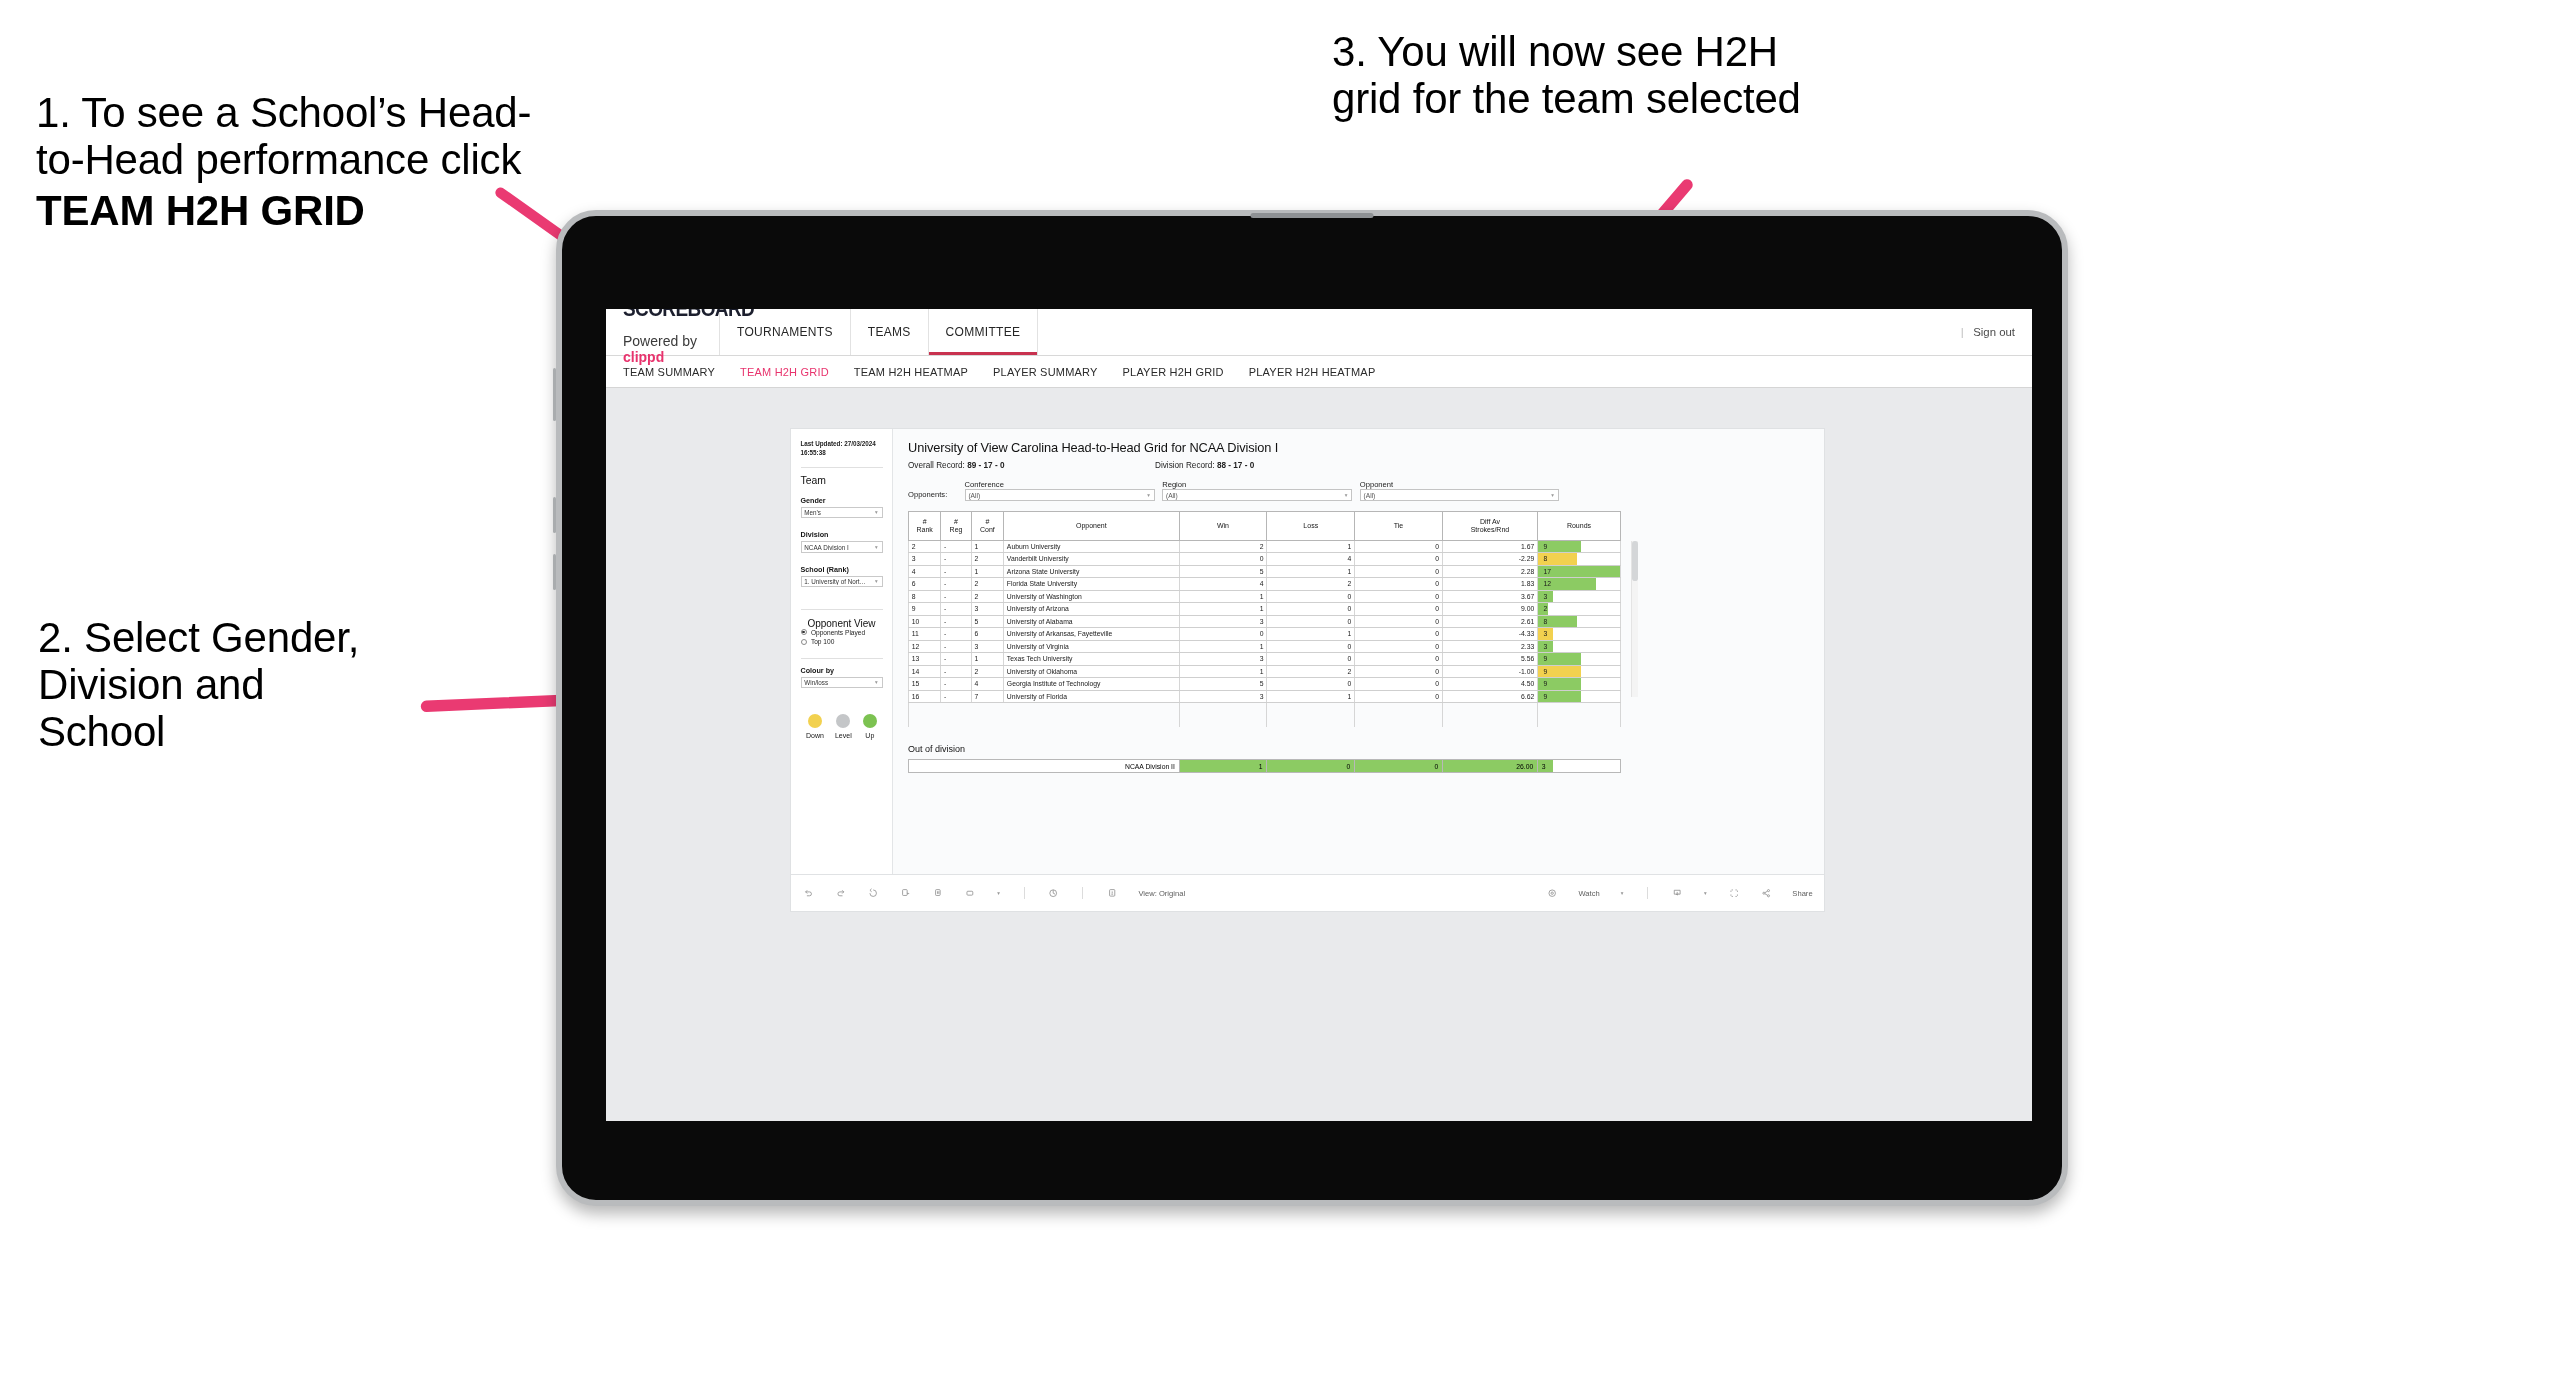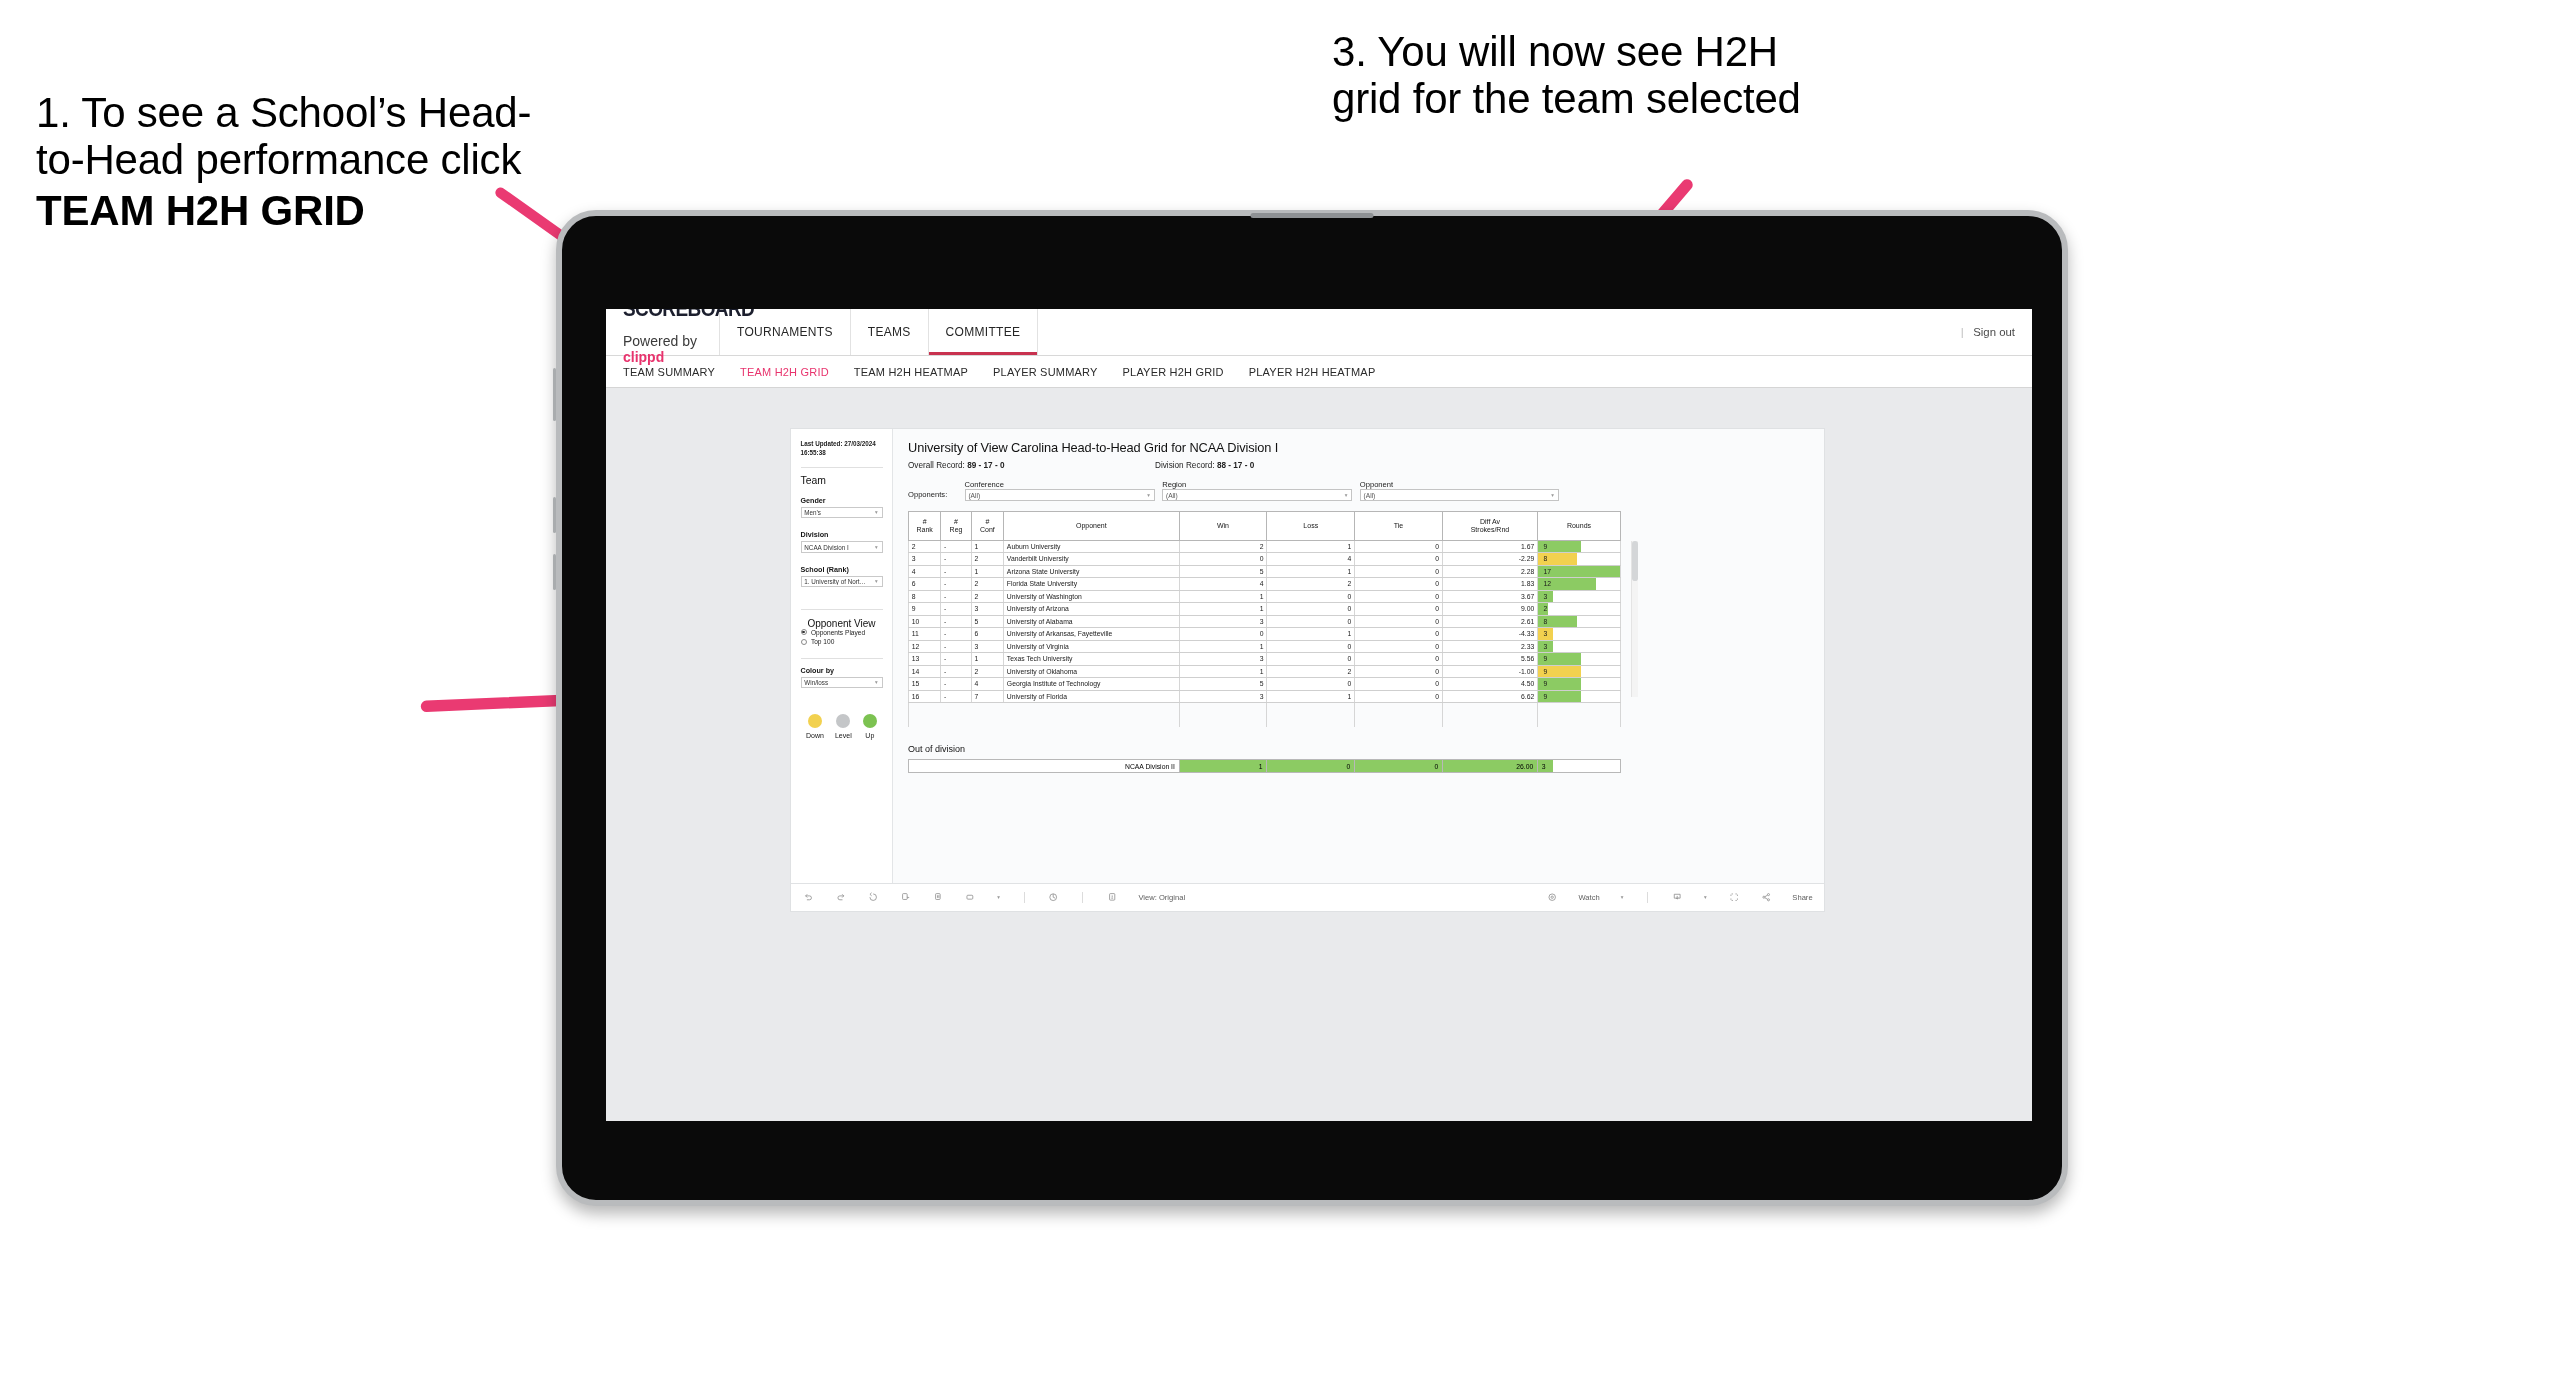--- a/index.html
+++ b/index.html
@@ -201,39 +201,42 @@
     background: #fff; vertical-align: middle;
   }
   table.ood td.lbl { text-align: right; }
   table.ood td.fill-up { background: #8ccb63; }
   table.ood td.rounds { position: relative; padding: 0; background: #fff; }
   table.ood td.rounds .bar { position: absolute; left: 0; top: 0; bottom: 0; background: #8ccb63; }
   table.ood td.rounds .val { position: relative; padding-left: 3.8px; }
 
   
   .wb-toolbar {
-    height: 28px; background: #fff; border-top: 0.9px solid #e0e2e4;
+    height: 37px; background: #fff; border-top: 0.9px solid #e0e2e4;
     display: flex; align-items: center; padding: 0 11.4px; gap: 20px;
     font-size: 7.6px; color: #767676;
   }
   .wb-toolbar .ic { width: 12.3px; height: 12.3px; display: inline-flex; align-items: center; justify-content: center; }
   .wb-toolbar .divider { width: 0.9px; height: 11.4px; background: #dcdcdc; margin: 0 2.8px; }
   .wb-toolbar .spacer { margin-left: auto; }
   .wb-toolbar .lbl { font-size: 7.6px; color: #5e5e5e; }
 </style>
 </head>
 <body>
 
 <div id="stage">
 
   <div class="annot" id="annot1">
     <span>1. To see a School’s Head-
 to-Head performance click</span>
     <span class="bold">TEAM H2H GRID</span>
   </div>
+  <div class="annot" id="annot2">2. Select Gender,
+Division and
+School</div>
   <div class="annot" id="annot3">3. You will now see H2H
 grid for the team selected</div>
 
   <svg class="arrow" style="left:493px; top:185px;" width="303" height="199" viewBox="0 0 320 210">
     <path d="M8 8 L243 175" stroke="#ea3a72" stroke-width="11" fill="none" stroke-linecap="round"></path>
     <path d="M271 199 L216 150 L235 199 Z" fill="#ea3a72"></path>
     <path d="M271 199 L216 150 L257 166 Z" fill="#ea3a72"></path>
   </svg>
 
   <svg class="arrow" style="left:417px; top:654px;" width="446" height="76" viewBox="0 0 470 80">

